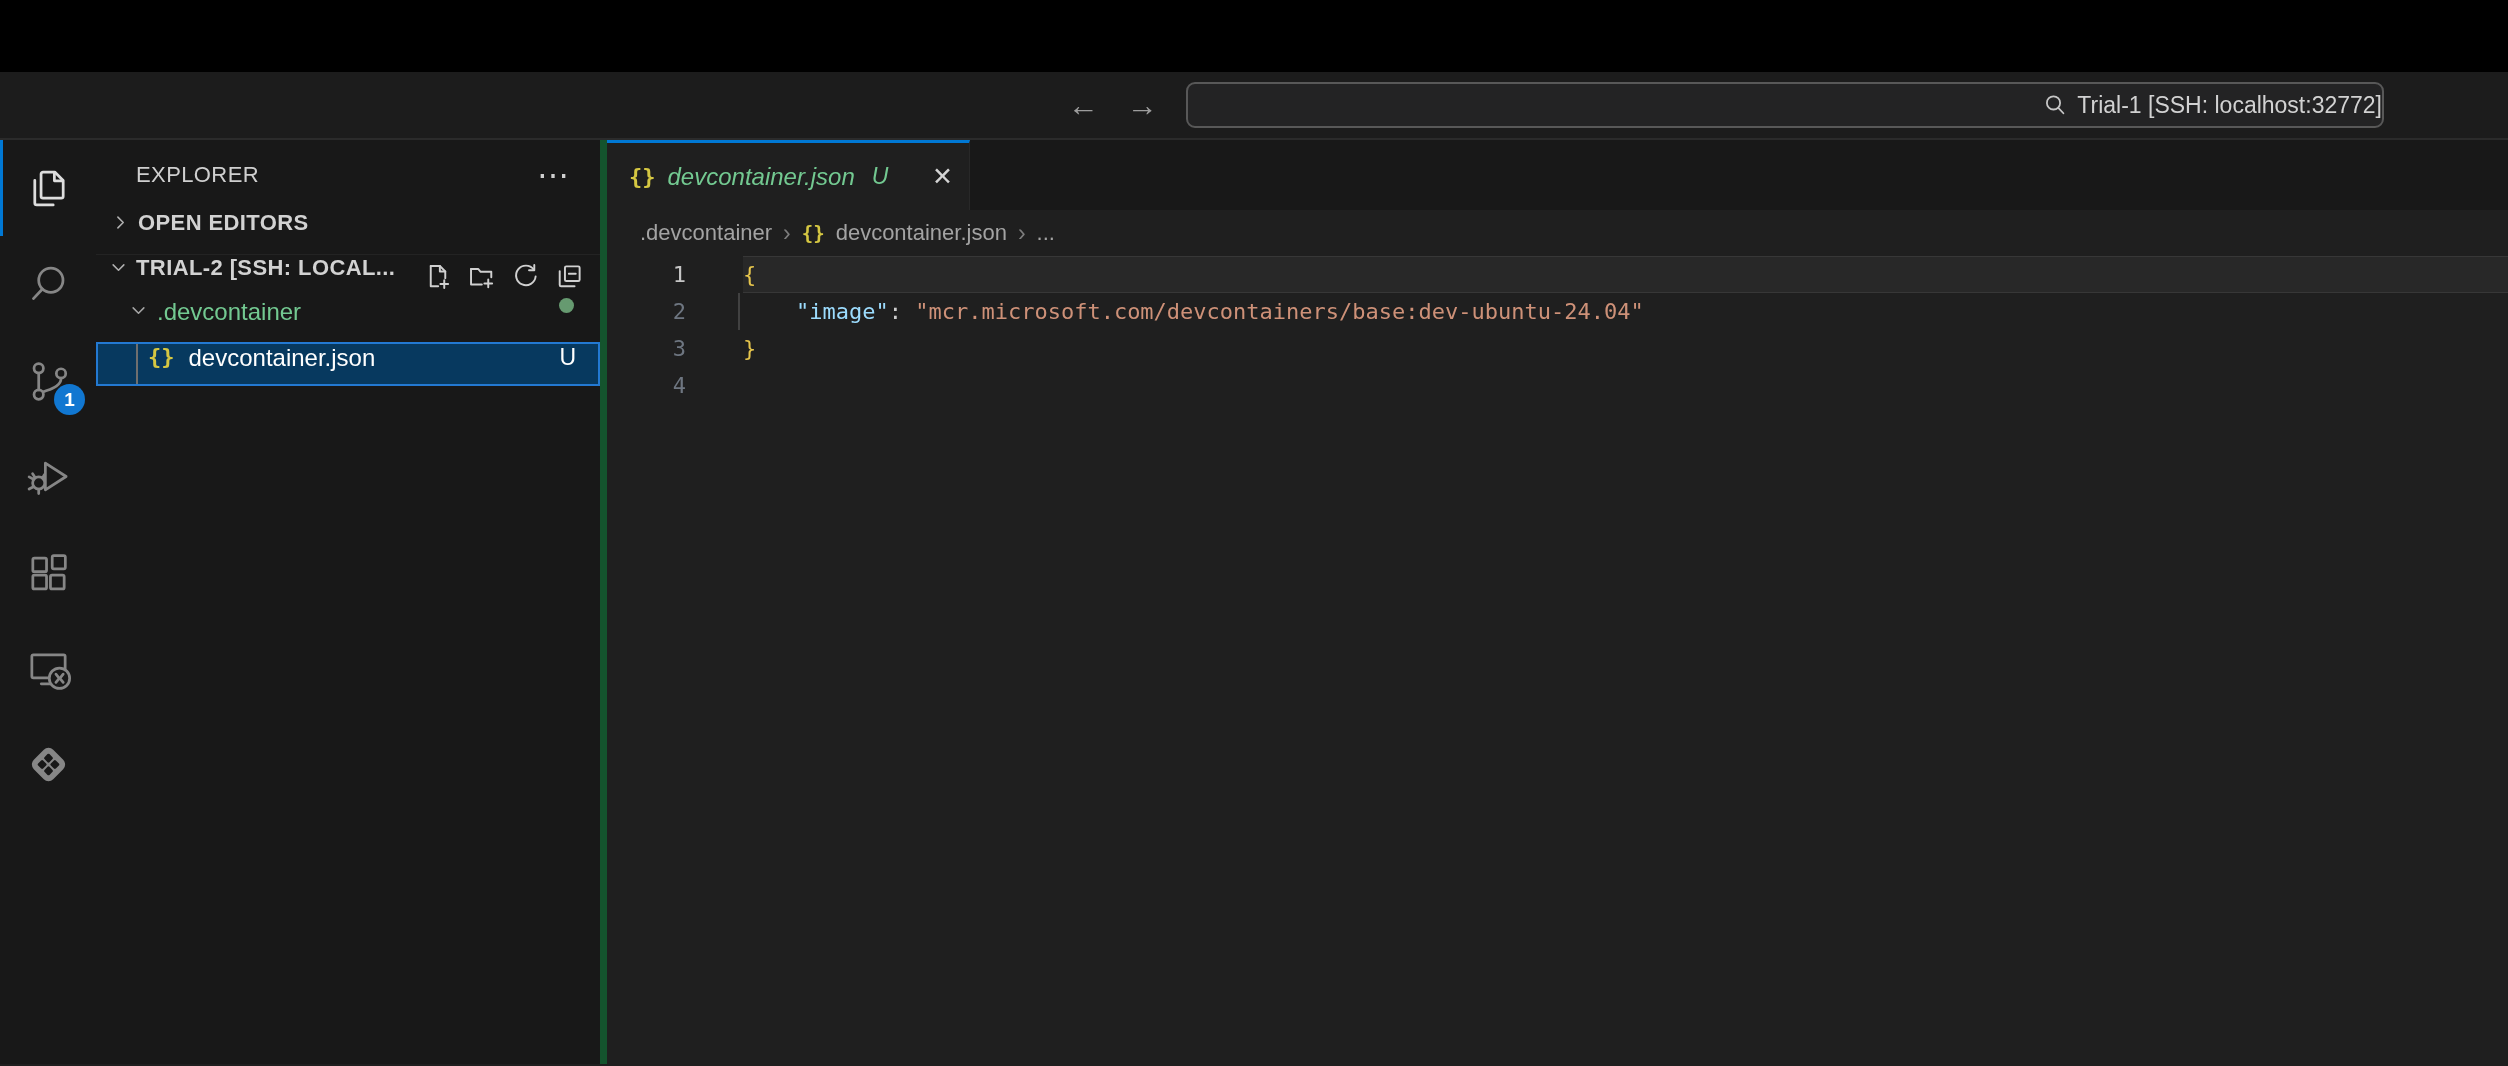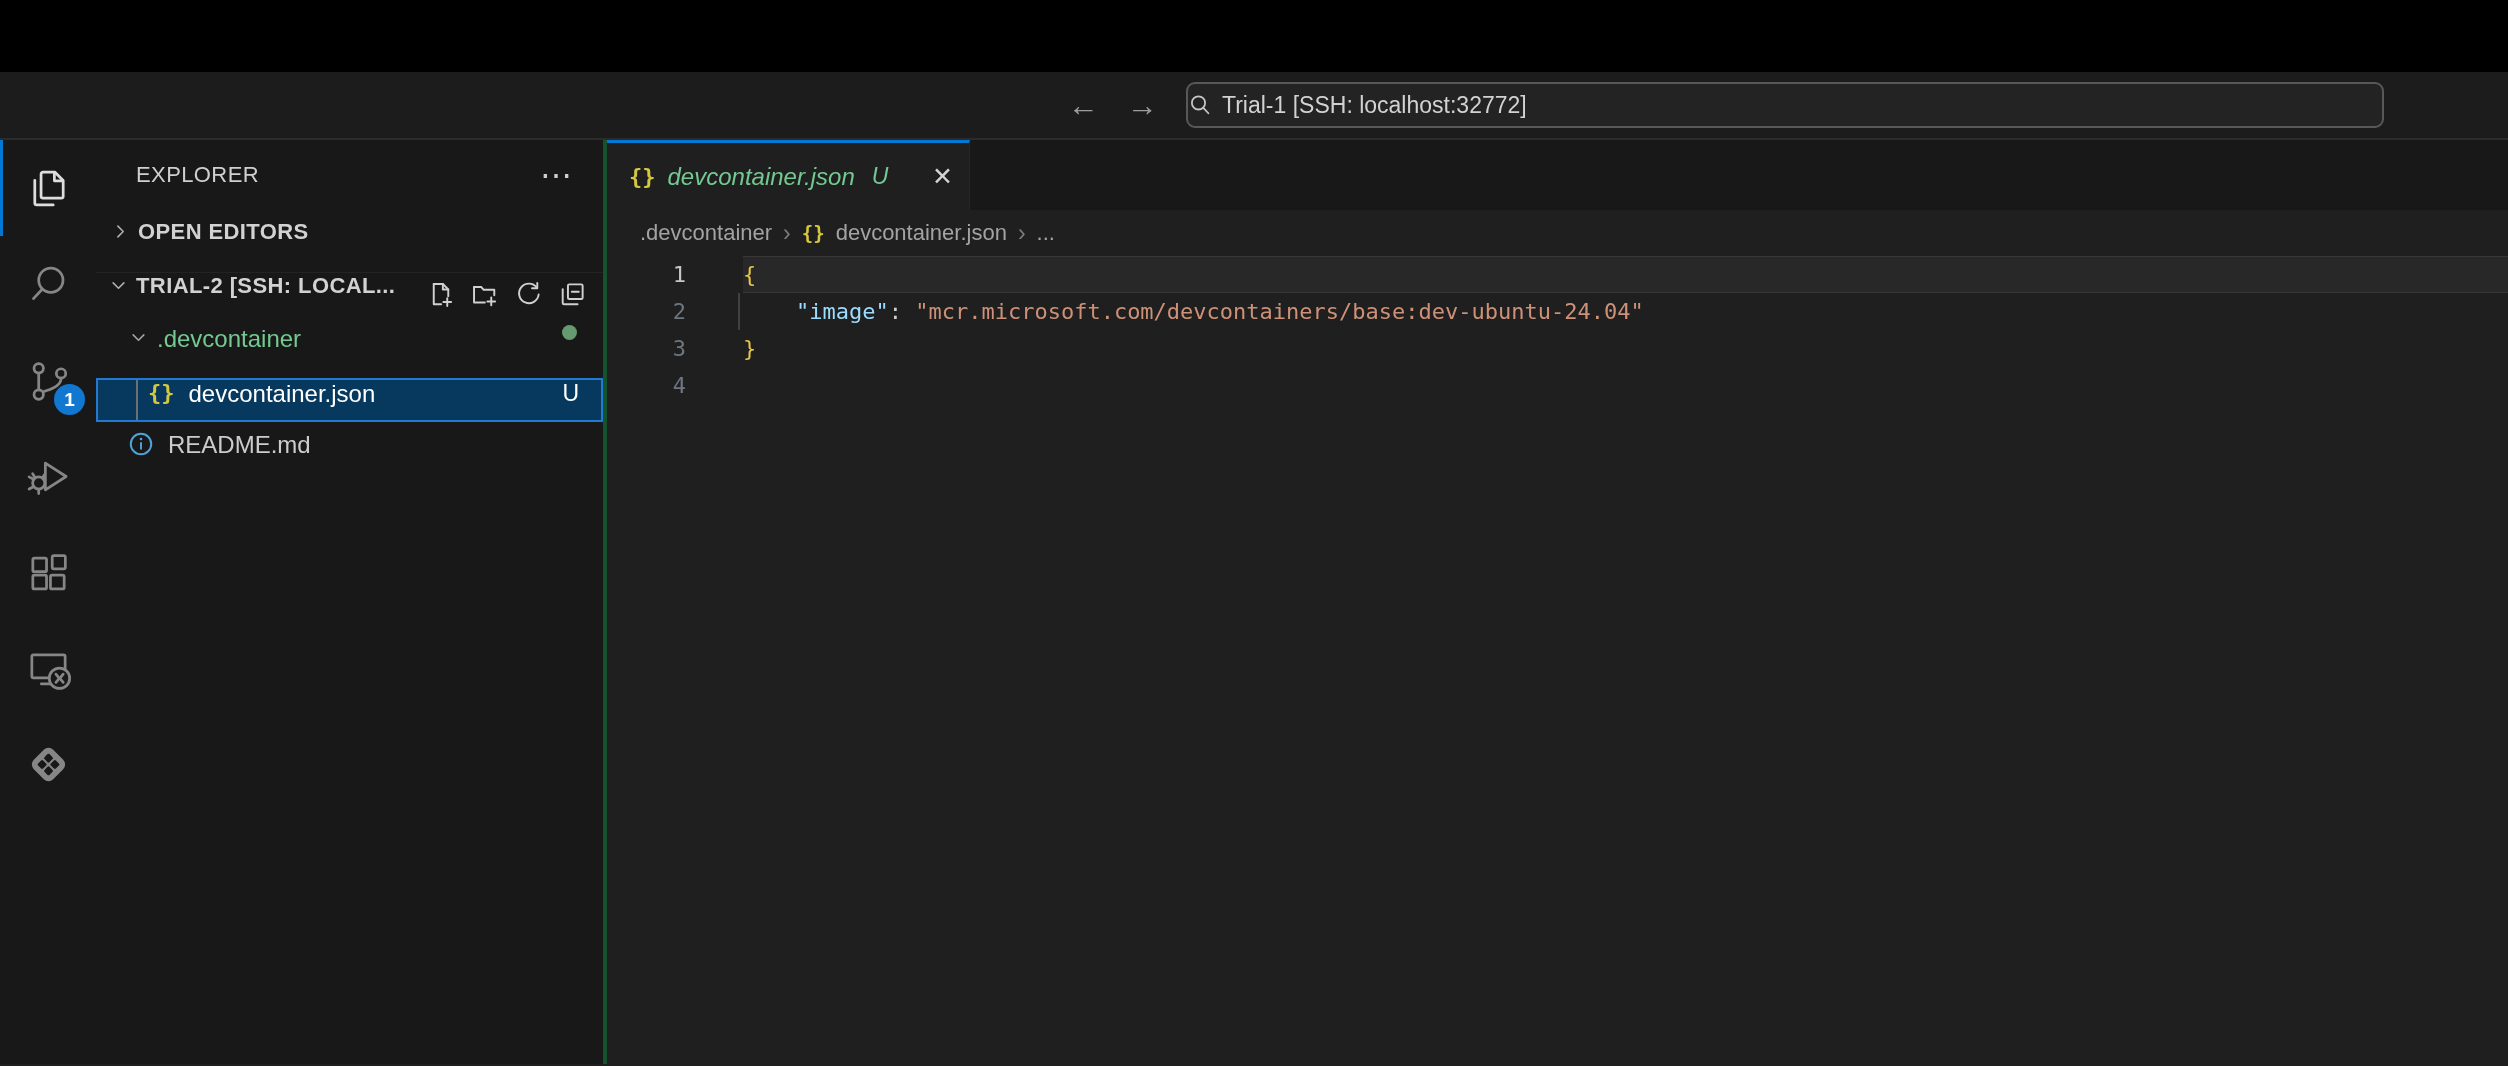--- a/index.html
+++ b/index.html
@@ -6,39 +6,39 @@
   html,body { width:2508px; height:1066px; overflow:hidden; }
   body { background:#1f1f1f; font-family:"Liberation Sans", sans-serif; color:#cccccc; }
 
   
   .top-strip { height:72px; background:#000000; }
   .title-bar { height:68px; background:#1c1c1c; border-bottom:2px solid #2b2b2b; position:relative; }
   .nav-arrows { position:absolute; left:1068px; top:0; height:100%; display:flex; align-items:center; gap:28px; color:#9d9d9d; font-size:31px; }
   .nav-arrows span { line-height:1; }
   .command-center { position:absolute; left:1186px; top:10px; width:1198px; height:46px;
     background:#232324; border:2px solid #585858; border-radius:9px;
-    display:flex; align-items:center; justify-content:flex-start; gap:10px;
+    display:flex; align-items:center; justify-content:flex-end; gap:10px;
     color:#d2d2d2; font-size:23px; }
   .command-center svg { display:block; }
 
   
   .workbench { display:flex; height:924px; }
 
   
   .activity-bar { width:96px; background:#181818; display:flex; flex-direction:column; align-items:center; flex:none; }
   .ab-item { width:96px; height:96px; display:flex; align-items:center; justify-content:center; position:relative; color:#868686; }
   .ab-item.active { color:#dddddd; }
   .ab-item.active::before { content:""; position:absolute; left:0; top:0; width:3px; height:96px; background:#0078d4; }
   .ab-item svg { width:47px; height:47px; }
   .scm-badge { position:absolute; right:11px; bottom:13px; width:31px; height:31px; border-radius:50%;
     background:#1177d1; color:#ffffff; font-size:19px; font-weight:700;
     display:flex; align-items:center; justify-content:center; }
 
   
-  .sidebar { width:511px; background:#181818; border-right:4px solid #14532d; flex:none; display:flex; flex-direction:column;gap:9px; }
+  .sidebar { width:511px; background:#181818; border-right:7px solid #14532d; flex:none; display:flex; flex-direction:column; }
   .sidebar-header { height:70px; display:flex; align-items:center; padding:0 30px 0 40px; }
   .sidebar-title { font-size:22px; color:#cfcfcf; letter-spacing:0.4px; }
   .more-actions { margin-left:auto; color:#cfcfcf; font-size:32px; line-height:1; letter-spacing:1px; }
   .row { height:44px; display:flex; }
   .chev { flex:none; display:flex; align-items:center; justify-content:center; width:24px; height:24px; }
   .bold-label { font-weight:700; font-size:22px; letter-spacing:0.4px; color:#d2d2d2; white-space:nowrap; overflow:hidden; }
   .open-editors { padding-left:12px; gap:6px; }
   .section-header { padding-left:10px; gap:6px; border-top:1px solid rgba(255,255,255,0.05); }
   .section-actions { margin-left:auto; display:flex; align-items:center; gap:17px; padding-right:17px; color:#d0d0d0; }
   .section-actions svg { width:27px; height:27px; display:block; }
@@ -222,28 +222,20 @@
       <span class="untracked-dot"></span>
     </div>
 
     <div class="row tree-file selected">
       <span class="tree-indent-guide"></span>
       <span class="json-glyph">{}</span>
       <span class="file-name">devcontainer.json</span>
       <span class="git-letter">U</span>
     </div>
 
-    <div class="row tree-readme">
-      <svg width="26" height="26" viewBox="0 0 16 16" style="fill:none;stroke:#4fa3d6;stroke-width:1.2;stroke-linecap:round">
-        <circle cx="8" cy="8" r="6.3"></circle>
-          <path d="M8 7.3v3.6"></path>
-          <circle cx="8" cy="4.9" r="0.8" fill="#4fa3d6" stroke="none"></circle>
-      </svg>
-      <span>README.md</span>
-    </div>
   </div>
 
   <div class="editor-area">
     <div class="tab-bar">
       <div class="tab">
         <span class="json-glyph">{}</span>
         <span class="tab-name">devcontainer.json</span>
         <span class="tab-git">U</span>
         <span class="tab-close">✕</span>
       </div>

